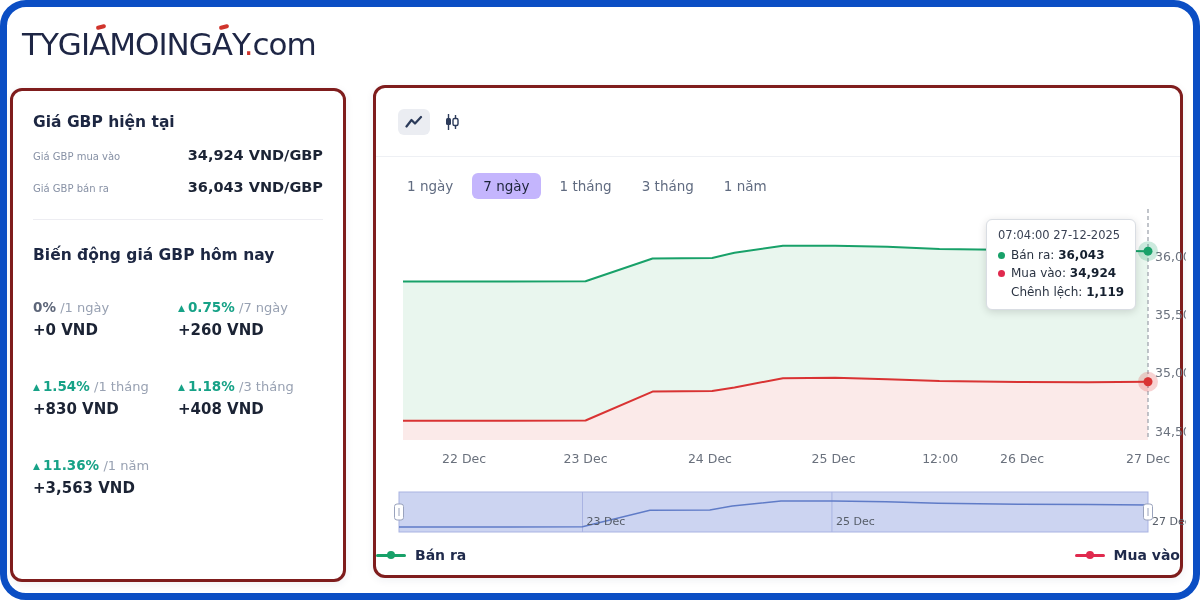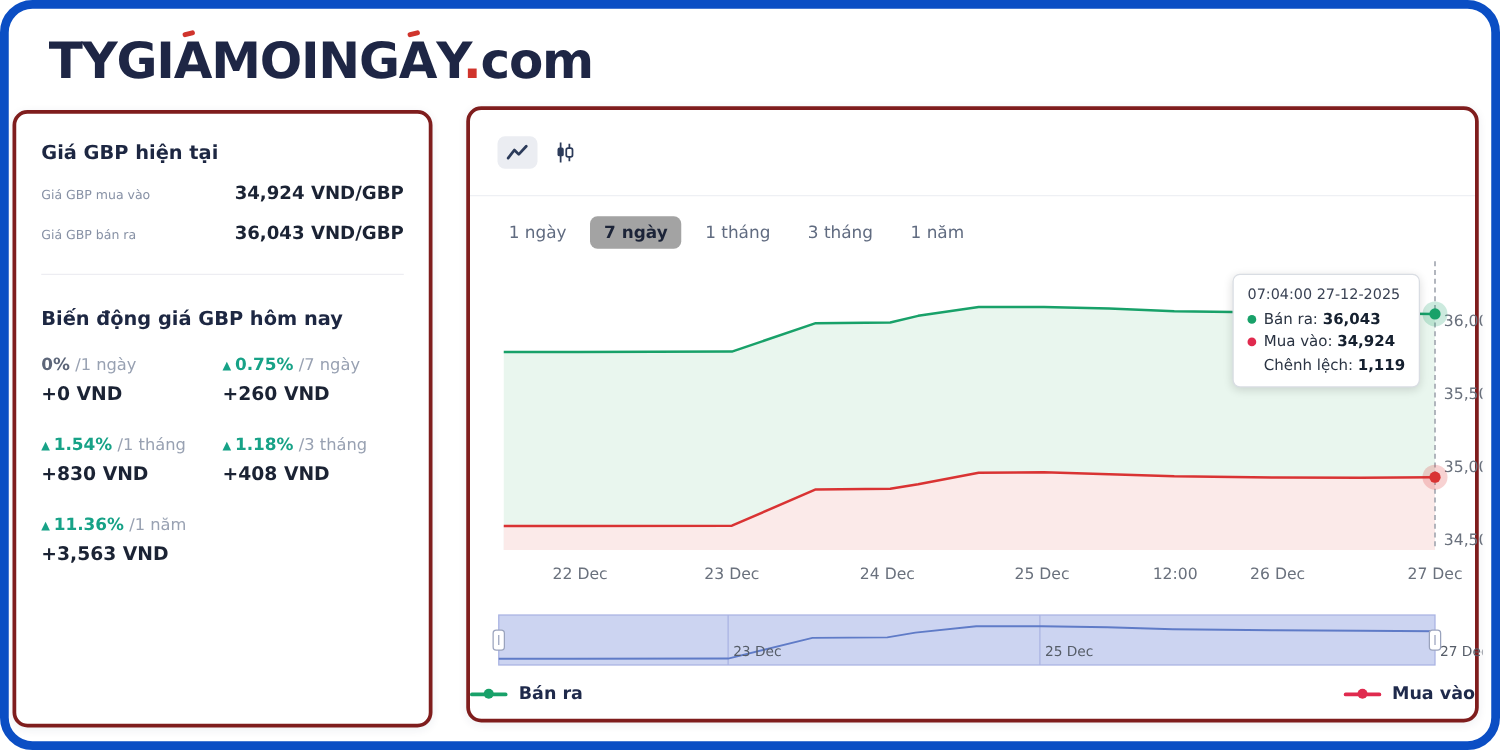--- a/index.html
+++ b/index.html
@@ -1,60 +1,60 @@
 <!DOCTYPE html>
 <html><head>
 <meta charset="utf-8">
 <style>
   html,body{margin:0;padding:0;width:1200px;height:600px;overflow:hidden;background:#fff;
     font-family:"DejaVu Sans","Liberation Sans",sans-serif;color:#20294a;}
   .stage{position:relative;width:1200px;height:600px;background:#fff;}
   .frame{position:absolute;inset:0;border:7px solid #0b4ec4;border-radius:26px;pointer-events:none;z-index:50;}
 
   
-  .logo{position:absolute;left:39px;top:26px;font-size:40px;font-weight:700;letter-spacing:-1px;
+  .logo{position:absolute;left:22px;top:26px;font-size:31px;font-weight:400;letter-spacing:-1px;
     color:#1e2645;cursor:pointer;}
   .logo .acc{position:relative;display:inline-block;}
   .logo .acc::after{content:"";position:absolute;top:-1px;left:7px;width:10px;height:4px;background:#d0342c;
     border-radius:2px;transform:rotate(-14deg);}
   .logo .dot{color:#d0342c;}
 
   
   .card{position:absolute;background:#fff;border:3px solid #7f1d1d;border-radius:12px;
     box-shadow:0 2px 8px rgba(25,40,80,.07);}
   .sidebar-card{left:10px;top:88px;width:336px;height:494px;padding:0 20px;box-sizing:border-box;}
   .chart-card{left:373px;top:85px;width:810px;height:493px;box-sizing:border-box;}
 
   
   .sb-title{font-size:15.5px;font-weight:700;color:#1d2742;margin:22px 0 16px;}
   .sb-row{display:flex;justify-content:space-between;align-items:baseline;margin-bottom:16px;}
   .sb-label{font-size:10px;color:#8791a5;}
   .sb-value{font-size:14.5px;font-weight:700;color:#1b2334;}
   .divider{border-top:1px solid #ededf2;margin:24px 0 0;}
   .chg-grid{display:grid;grid-template-columns:1fr 1fr;row-gap:24px;margin-top:20px;}
-  .pct-line{font-size:13.5px;color:#8a93a6;}
+  .pct-line{font-size:13.5px;color:#8a93a6;margin-top:15px;}
   .arrow{color:#17a287;font-size:9px;vertical-align:1px;margin-right:3px;}
   .pct{font-weight:700;color:#17a287;}
   .pct.flat{color:#5d6679;}
   .period{color:#98a1b2;font-size:13px;}
   .vnd{font-size:15px;font-weight:700;color:#1b2334;margin-top:6px;}
 
   
   .card-header{display:flex;justify-content:space-between;align-items:center;height:68px;
     padding:0 14px 0 22px;border-bottom:1px solid #eef0f4;}
   .chart-title{font-size:15px;font-weight:600;color:#2a3a63;}
   .icon-group{display:flex;align-items:center;gap:6px;}
   .icon-btn{width:32px;height:26px;display:flex;align-items:center;justify-content:center;
     border-radius:6px;cursor:pointer;}
   .icon-btn.selected{background:#ebedf2;}
 
   
   .tabs{display:flex;gap:8px;margin:16px 0 0 20px;position:relative;z-index:2;}
   .tab{font-size:13.5px;color:#606b80;padding:5px 11px;border-radius:6px;cursor:pointer;}
-  .tab.active{background:#a3a3a3;color:#1c2438;font-weight:700;}
+  .tab.active{background:#c4b5fd;color:#1c2438;font-weight:400;}
 
   
   #chart-svg{position:absolute;left:0;top:0;z-index:1;}
   #chart-svg text{font-family:"DejaVu Sans","Liberation Sans",sans-serif;}
   #chart-svg text.tick{font-size:12.5px;fill:#6a717d;}
   #chart-svg text.tick-sm{font-size:11px;fill:#565d68;}
 
   
   .tooltip{position:absolute;left:610px;top:131px;z-index:5;background:#fff;border:1px solid #d9dde3;
     border-radius:6px;box-shadow:0 2px 8px rgba(0,0,0,.14);padding:7px 11px;font-size:12px;line-height:1.55;

